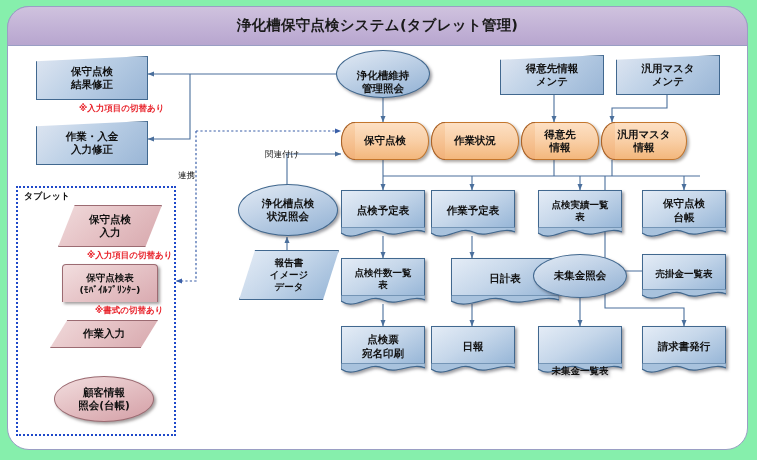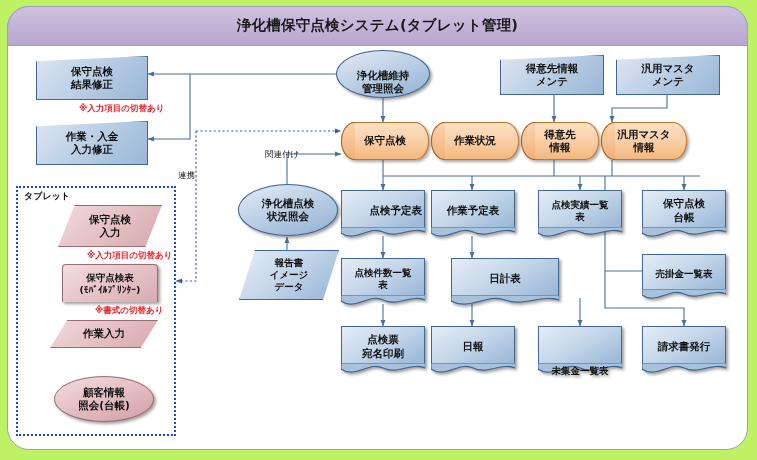--- a/index.html
+++ b/index.html
@@ -2,21 +2,21 @@
 <html lang="ja"><head>
 <meta charset="utf-8">
 <title>浄化槽保守点検システム(タブレット管理)</title>
 <style>
   html,body{margin:0;padding:0;background:#ffffff;}
   body{font-family:"DejaVu Sans","Liberation Sans",sans-serif;}
 
   #canvas{
     position:relative;
     width:757px;height:460px;
-    background:#bef264;
+    background:#86efac;
     overflow:hidden;
   }
 
   
   .frame{
     position:absolute;left:7px;top:6px;width:741px;height:444px;
     border:1.4px solid #9a9ec4;border-radius:22px;
     background:#ffffff;box-sizing:border-box;
   }
   .titlebar{
@@ -231,21 +231,21 @@
 状況照会</span>
   </div>
   <div class="node pll" style="left:239px;top:250px;width:100px;height:50px;
               background:linear-gradient(140deg,#e4ecf6,#c6d7ea 45%,#94b4d6);
               border-color:#41688f;font-size:9.5px;">
     <span class="lbl" style="white-space:pre-line;">報告書
 イメージ
 データ</span>
   </div>
 
-  <div class="node doc" style="left:341px;top:190px;width:84px;height:40px;justify-content:flex-end;">
+  <div class="node doc" style="left:341px;top:190px;width:84px;height:40px;">
     <span class="lbl" style="white-space:pre-line;">点検予定表</span>
     <span class="wave">
       <svg viewBox="0 0 84 14" preserveAspectRatio="none">
         <path d="M0,0 L0,6 C14,16 28,-2 42,5 C56,12 70,-1 84,5 L84,0 z" fill="#a8c2dd" stroke="#41688f" stroke-width="1.1"></path>
       </svg>
     </span>
   </div>
   <div class="node doc" style="left:431px;top:190px;width:84px;height:40px;">
     <span class="lbl" style="white-space:pre-line;">作業予定表</span>
     <span class="wave">
@@ -283,20 +283,23 @@
     </span>
   </div>
   <div class="node doc" style="left:431px;top:258px;width:108px;height:40px;margin-left:20px;">
     <span class="lbl" style="white-space:pre-line;">日計表</span>
     <span class="wave">
       <svg viewBox="0 0 84 14" preserveAspectRatio="none">
         <path d="M0,0 L0,6 C14,16 28,-2 42,5 C56,12 70,-1 84,5 L84,0 z" fill="#a8c2dd" stroke="#41688f" stroke-width="1.1"></path>
       </svg>
     </span>
   </div>
+  <div class="node ell" style="left:533px;top:254px;width:94px;height:44px;">
+    <span class="lbl" style="white-space:pre-line;">未集金照会</span>
+  </div>
   <div class="node doc" style="left:642px;top:254px;width:84px;height:38px;font-size:9.5px;">
     <span class="lbl" style="white-space:pre-line;">売掛金一覧表</span>
     <span class="wave">
       <svg viewBox="0 0 84 14" preserveAspectRatio="none">
         <path d="M0,0 L0,6 C14,16 28,-2 42,5 C56,12 70,-1 84,5 L84,0 z" fill="#a8c2dd" stroke="#41688f" stroke-width="1.1"></path>
       </svg>
     </span>
   </div>
 
   <div class="node doc" style="left:341px;top:326px;width:84px;height:40px;">

